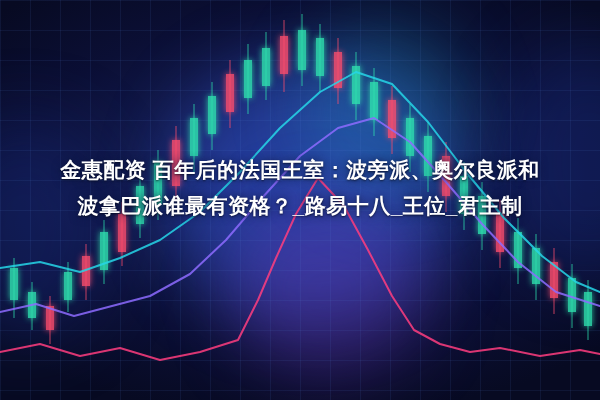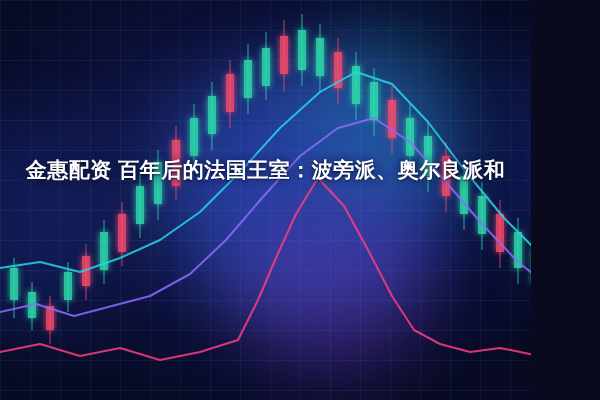--- a/index.html
+++ b/index.html
@@ -2,21 +2,21 @@
 <html><head>
 <meta charset="utf-8">
 <style>
   html, body {
     margin: 0;
     padding: 0;
     background: #0a0a1e;
   }
   #stage {
     position: relative;
-    width: 531px;
+    width: 600px;
     height: 400px;
     overflow: hidden;
     background: radial-gradient(ellipse 70% 60% at 50% 45%, #1b2a6e 0%, #121a4d 38%, #0b0f35 68%, #070a22 100%);
     font-family: "Liberation Sans", sans-serif;
   }
 
   
   .grid-v, .grid-h {
     position: absolute;
     background: rgba(90, 140, 230, 0.10);
@@ -274,15 +274,16 @@
     </div>
 
   <svg id="lines" width="600" height="400">
       <polyline points="0,352 40,344 80,356 120,348 160,360 200,352 238,340 258,300 276,258 296,214 318,178 344,206 368,250 392,296 414,330 440,344 470,352 500,348 540,356 580,350 600,354" fill="none" stroke="#ff3d7f" stroke-width="2" stroke-linejoin="round" stroke-linecap="round" opacity="0.85"></polyline>
       <polyline points="0,312 36,304 74,316 112,306 150,296 190,274 226,240 262,198 300,156 338,128 374,118 410,142 446,182 482,224 518,262 556,292 600,306" fill="none" stroke="#8d6bff" stroke-width="2" stroke-linejoin="round" stroke-linecap="round" opacity="0.85"></polyline>
       <polyline points="0,268 40,262 80,272 120,258 160,240 200,212 240,172 280,128 320,92 356,72 392,84 428,122 466,172 504,218 542,256 576,282 600,292" fill="none" stroke="#26d6e8" stroke-width="2" stroke-linejoin="round" stroke-linecap="round" opacity="0.85"></polyline>
     </svg>
 
   <div class="headline-wrap">
     <div class="headline">金惠配资 百年后的法国王室：波旁派、奥尔良派和</div>
+    <div class="headline headline-2">波拿巴派谁最有资格？_路易十八_王位_君主制</div>
   </div>
 
 </div>
 
 </body></html>

